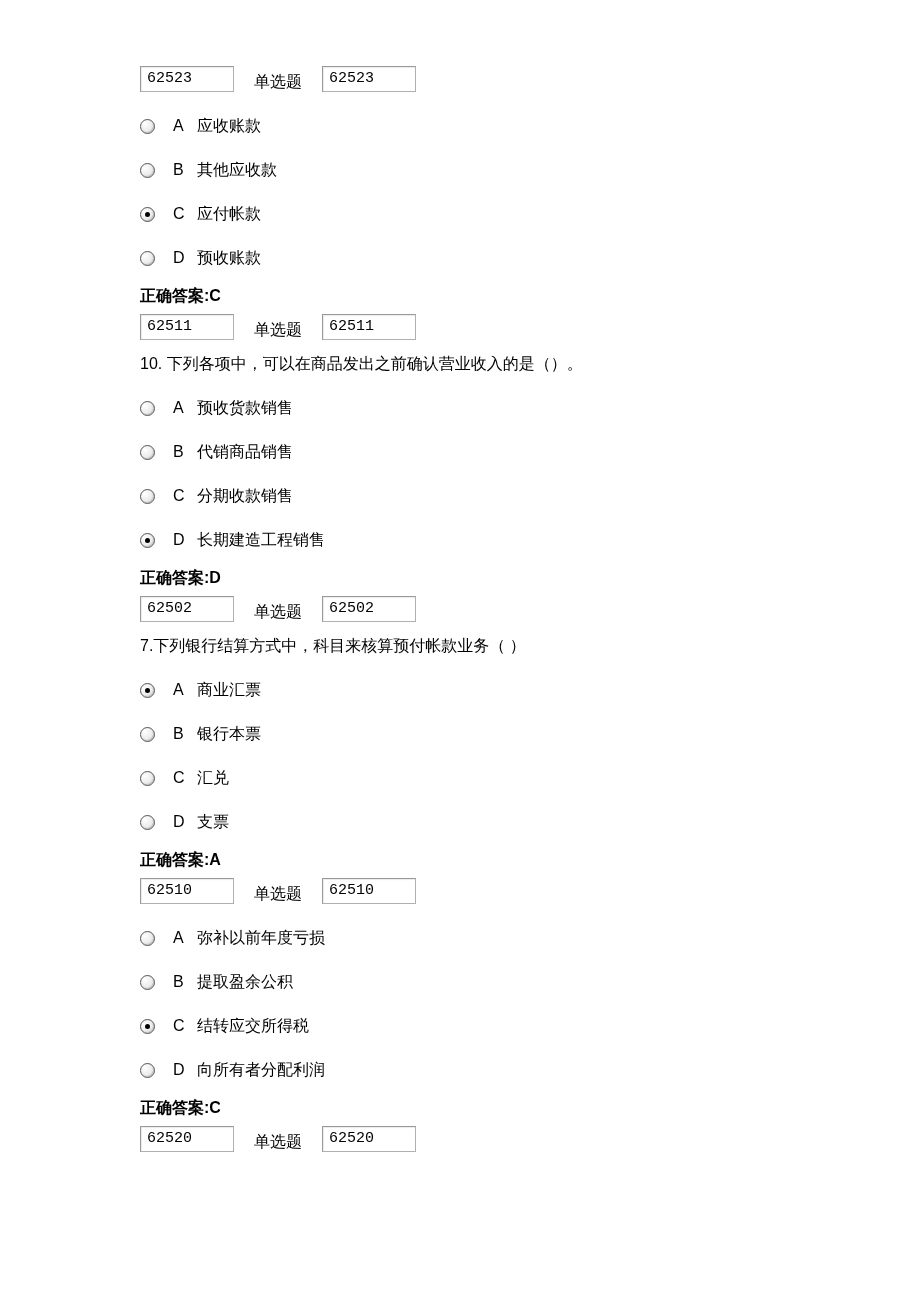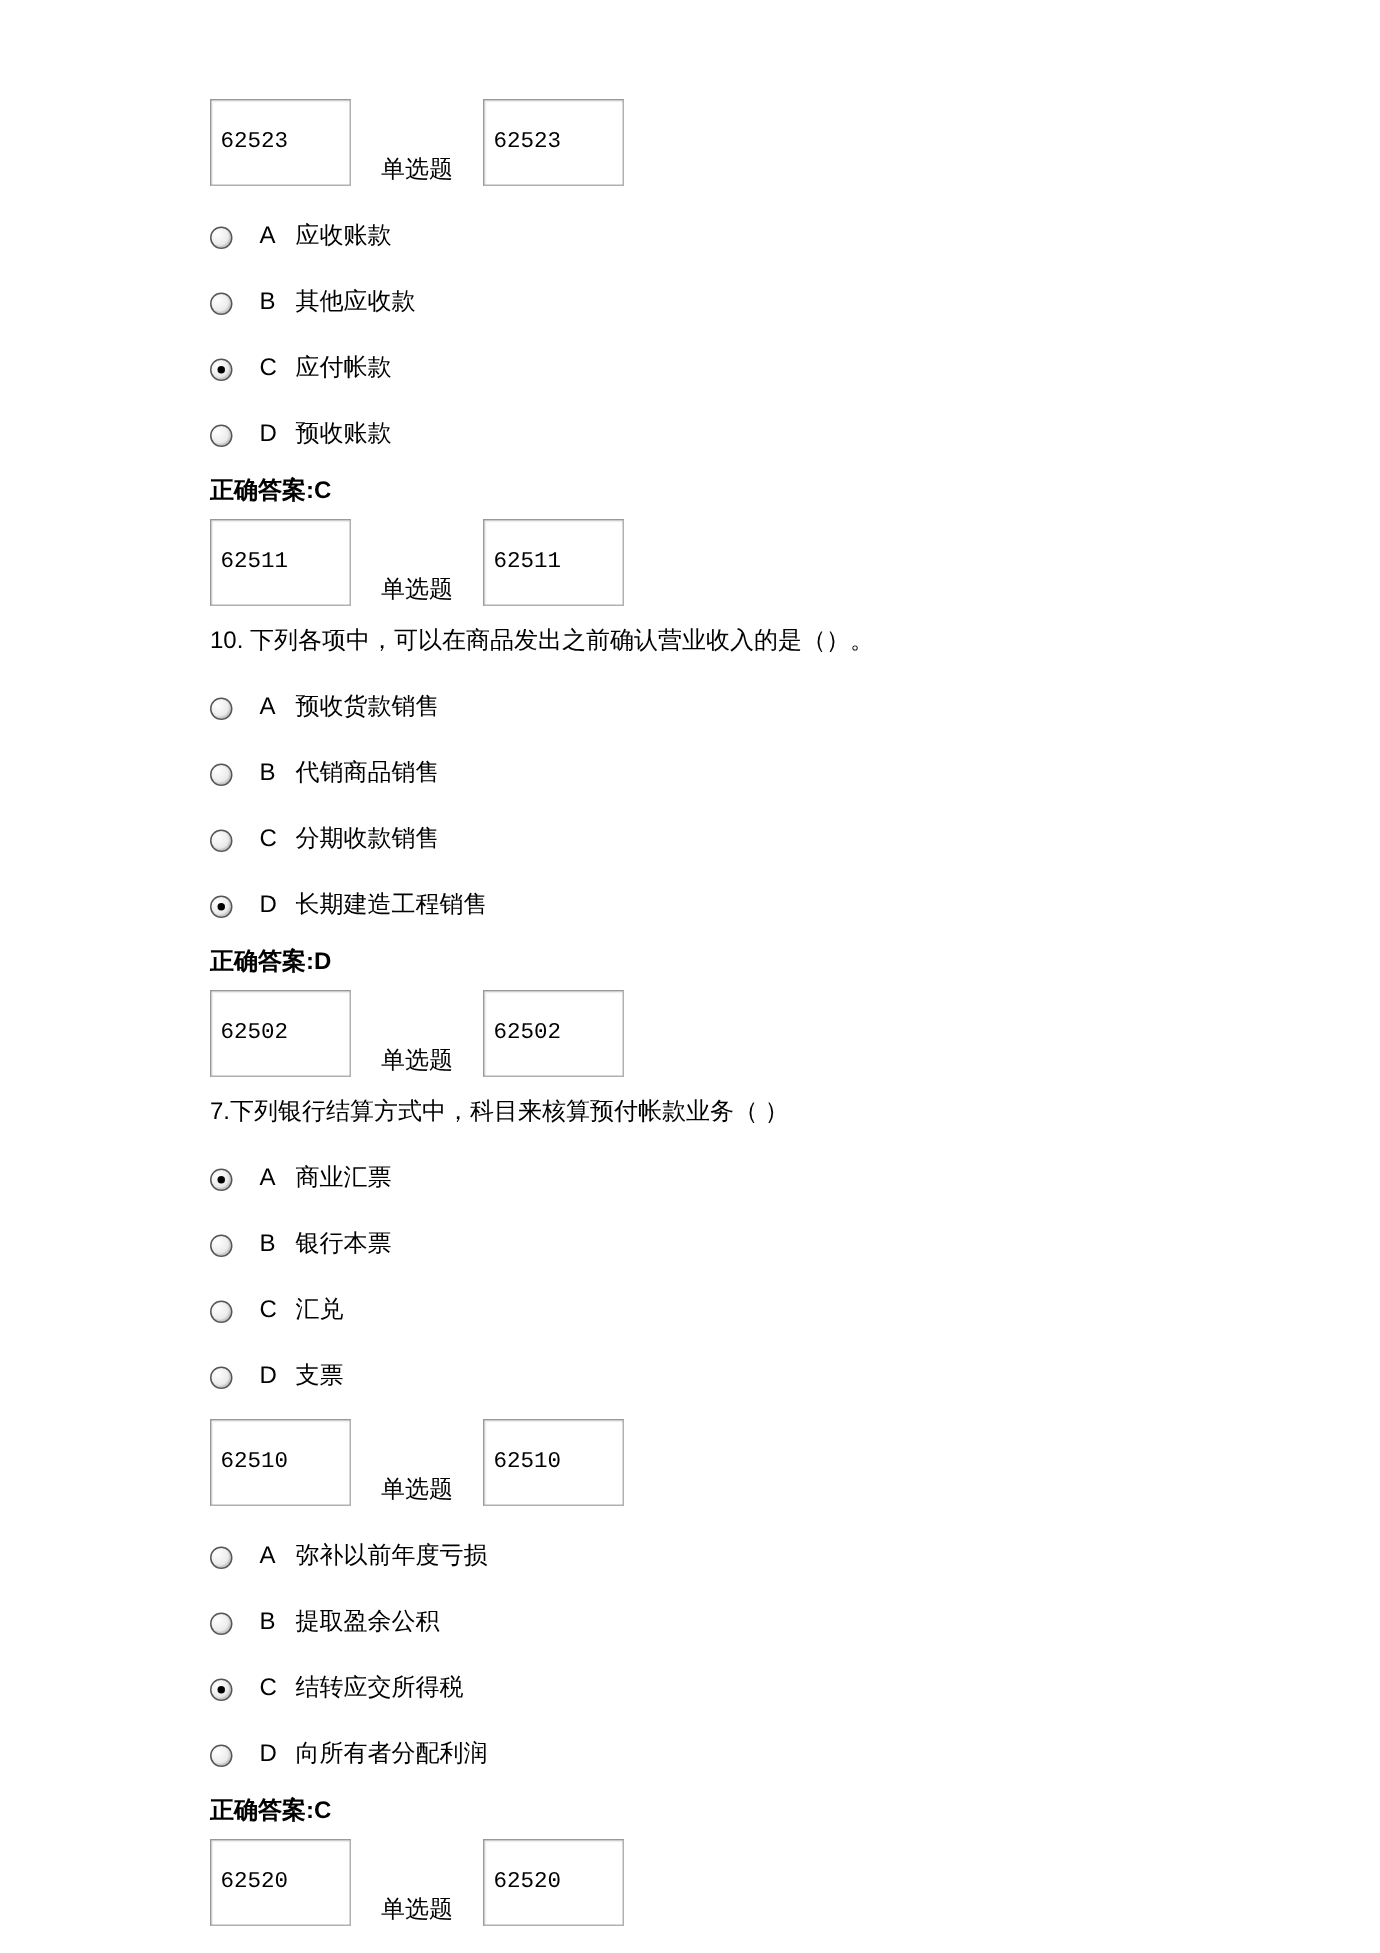--- a/index.html
+++ b/index.html
@@ -16,21 +16,21 @@
   .id-row {
     display: flex;
     align-items: flex-end;
     margin: 6px 0 12px 0;
   }
   .id-box {
     border: 1px solid #b0b0b0;
     border-top: 1px solid #999;
     border-left: 1px solid #999;
     background: #fff;
-    padding: 19px 6px;
+    padding: 3px 6px;
     font-family: "Courier New", monospace;
     font-size: 15px;
     width: 80px;
     box-sizing: content-box;
     display: inline-block;
     box-shadow: inset 1px 1px 1px rgba(0,0,0,0.08);
     line-height: 1.2;
   }
   .qtype {
     font-size: 16px;
@@ -163,20 +163,21 @@
         <span class="radio"></span>
         <span class="opt-label">C</span>
         <span>汇兑</span>
       </div>
       <div class="opt-row">
         <span class="radio"></span>
         <span class="opt-label">D</span>
         <span>支票</span>
       </div>
     </div>
+    <div class="answer">正确答案:A</div>
     <div class="id-row">
       <span class="id-box">62510</span>
       <span class="qtype">单选题</span>
       <span class="id-box">62510</span>
     </div>
     <div class="options">
       <div class="opt-row">
         <span class="radio"></span>
         <span class="opt-label">A</span>
         <span>弥补以前年度亏损</span>

